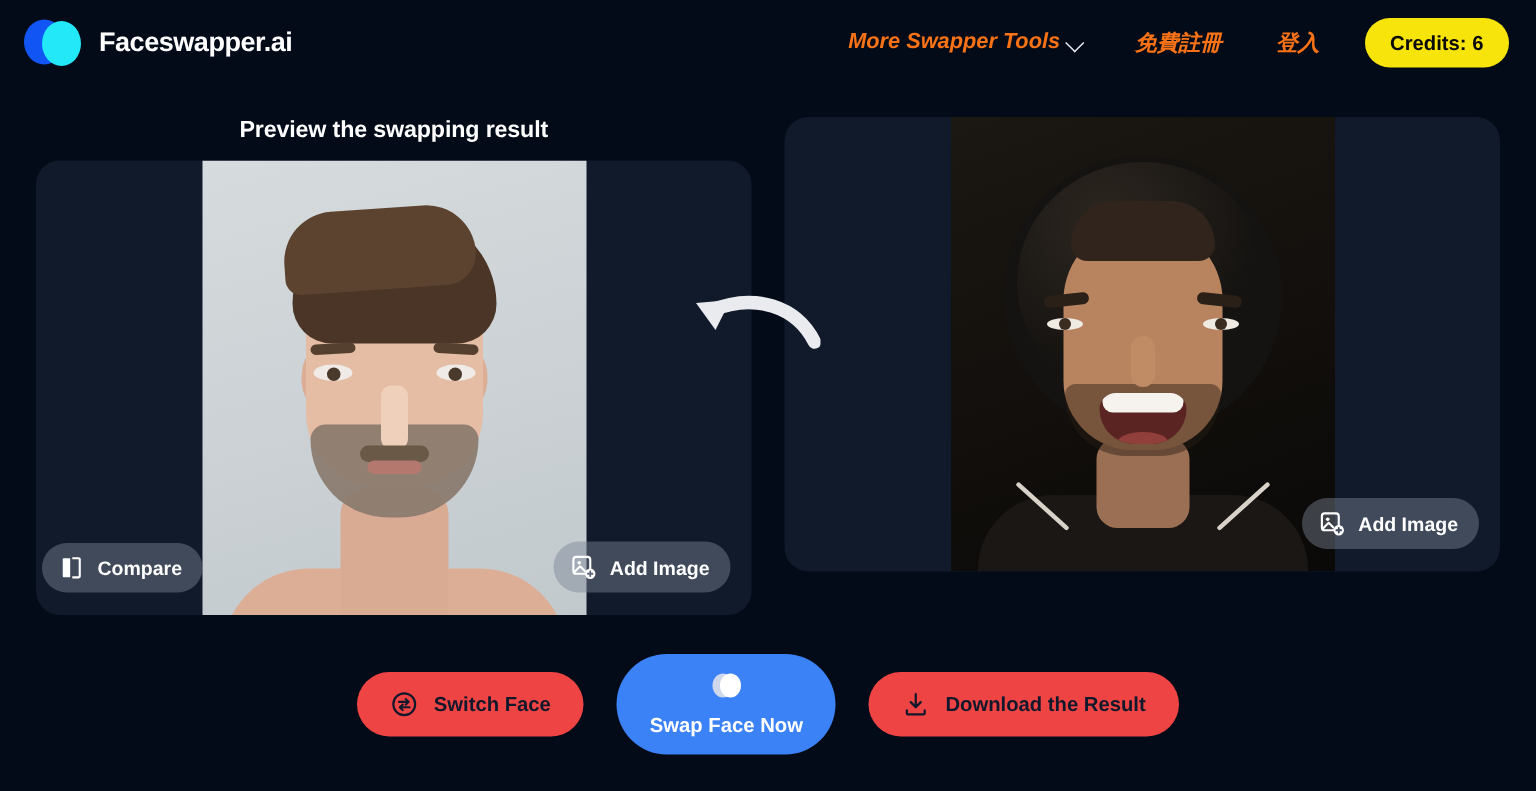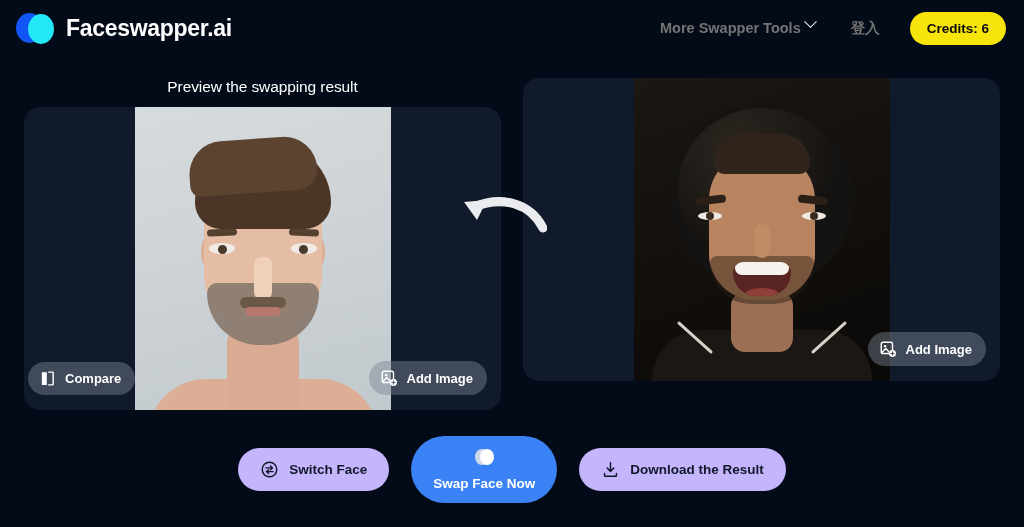--- a/index.html
+++ b/index.html
@@ -47,41 +47,42 @@
   .brand-logo .circle-front {
     position: absolute;
     left: 12px; top: 4px;
     width: 26px; height: 30px;
     border-radius: 50%;
     background: #22e8f7;
   }
 
   .brand-name {
     color: #ffffff;
-    font-size: 23px;
+    font-size: 18px;
     font-weight: bold;
     letter-spacing: -0.3px;
   }
 
   .nav {
     display: flex;
     align-items: center;
     gap: 0px;
   }
 
   .nav-item {
-    color: #737373;
+    color: #f97316;
     font-size: 14.5px;
     font-weight: bold;
     padding: 8px 18px;
     cursor: pointer;
     white-space: nowrap;
     display: flex;
-    align-items: flex-start;
+    align-items: flex-end;
     gap: 5px;
+    font-style: italic;
   }
 
   .chev {
     display: inline-block;
     width: 9px;
     height: 9px;
     border-right: 1.8px solid #e9ecf2;
     border-bottom: 1.8px solid #e9ecf2;
     transform: rotate(45deg) translate(-2px, -2px);
   }
@@ -114,21 +115,21 @@
 
   .column {
     flex: 1 1 0;
     min-width: 0;
   }
 
   .column-title {
     text-align: center;
     color: #ffffff;
     font-size: 15.5px;
-    font-weight: normal;
+    font-weight: bold;
     margin-bottom: 11px;
     letter-spacing: -0.1px;
   }
 
   .panel {
     position: relative;
     height: 303px;
     border-radius: 16px;
     background: #111a2b;
     overflow: hidden;
@@ -457,21 +458,21 @@
     border-radius: 999px;
     font-size: 13.5px;
     font-weight: bold;
     cursor: pointer;
     border: none;
     font-family: "Liberation Sans", sans-serif;
     white-space: nowrap;
   }
 
   .action-btn.light {
-    background: #c4b5fd;
+    background: #ef4444;
     color: #11182b;
   }
   .action-btn.primary {
     background: #3b82f6;
     color: #ffffff;
     flex-direction: column;
   }
 
   .swap-dot {
     position: relative;
@@ -508,20 +509,23 @@
   </div>
 
   <div class="nav">
 
     <div class="nav-item">
       <span>More Swapper Tools</span>
       <span class="chev"></span>
     </div>
 
 
+    <div class="nav-item">
+      <span>免費註冊</span>
+    </div>
 
     <div class="nav-item">
       <span>登入</span>
     </div>
 
     <button class="credits-pill">Credits: 6</button>
   </div>
 </div>
 
 <div class="stage">

